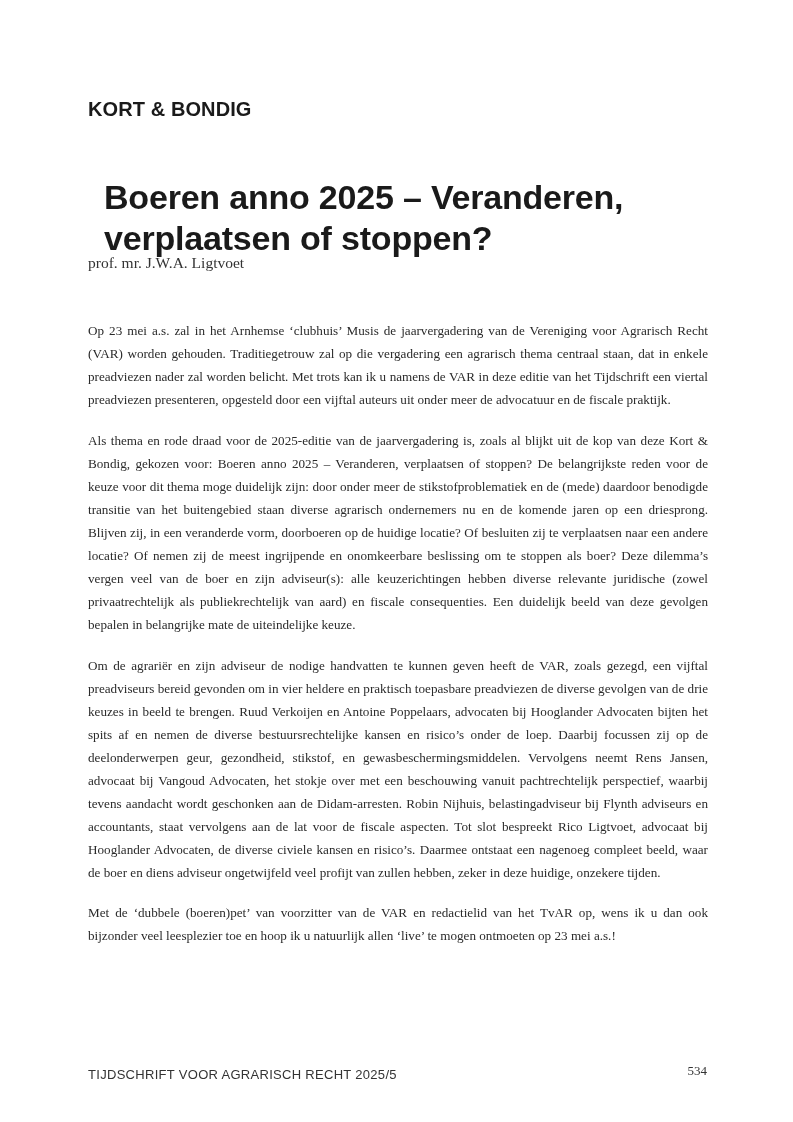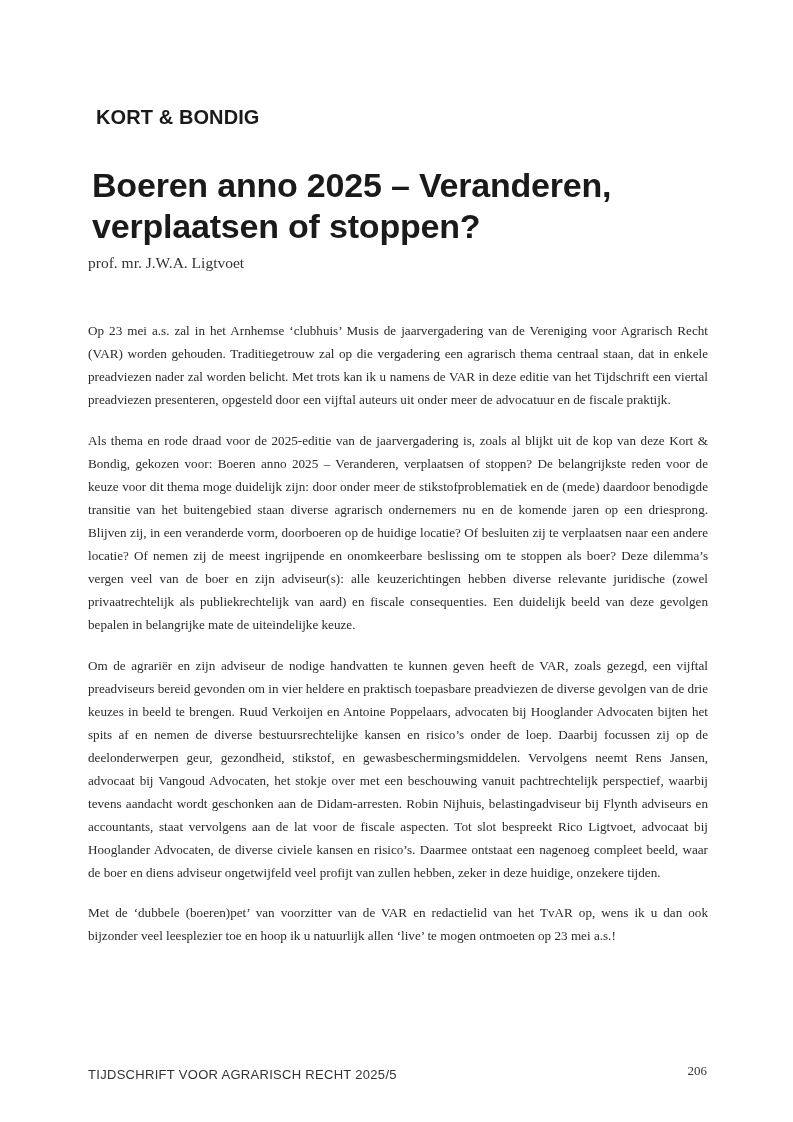--- a/index.html
+++ b/index.html
@@ -22,33 +22,33 @@
     }
     .section-label {
       position: absolute;
       left: 88px;
       top: 98px;
       font-family: "Liberation Sans", sans-serif;
       font-weight: bold;
       font-size: 20px;
       letter-spacing: 0.1px;
       color: #1a1a1a;
-      margin: 8px;
+      margin: 0;
     }
     .title {
       position: absolute;
       left: 87px;
       top: 160px;
       width: 620px;
       font-family: "Liberation Sans", sans-serif;
       font-weight: bold;
       font-size: 34px;
       line-height: 41px;
       color: #1a1a1a;
-      margin: 5px;
+      margin: 17px;
       letter-spacing: -0.2px;
     }
     .author {
       position: absolute;
       left: 88px;
       top: 254px;
       font-family: "Liberation Serif", serif;
       font-size: 15.5px;
       color: #333333;
       margin: 0;
@@ -97,14 +97,14 @@
   <div class="author">prof. mr. J.W.A. Ligtvoet</div>
 
   <div class="body-text">
     <p>Op 23 mei a.s. zal in het Arnhemse ‘clubhuis’ Musis de jaarvergadering van de Vereniging voor Agrarisch Recht (VAR) worden gehouden. Traditiegetrouw zal op die vergadering een agrarisch thema centraal staan, dat in enkele preadviezen nader zal worden belicht. Met trots kan ik u namens de VAR in deze editie van het Tijdschrift een viertal preadviezen presenteren, opgesteld door een vijftal auteurs uit onder meer de advocatuur en de fiscale praktijk.</p>
     <p>Als thema en rode draad voor de 2025-editie van de jaarvergadering is, zoals al blijkt uit de kop van deze Kort &amp; Bondig, gekozen voor: Boeren anno 2025 – Veranderen, verplaatsen of stoppen? De belangrijkste reden voor de keuze voor dit thema moge duidelijk zijn: door onder meer de stikstofproblematiek en de (mede) daardoor benodigde transitie van het buitengebied staan diverse agrarisch ondernemers nu en de komende jaren op een driesprong. Blijven zij, in een veranderde vorm, doorboeren op de huidige locatie? Of besluiten zij te verplaatsen naar een andere locatie? Of nemen zij de meest ingrijpende en onomkeerbare beslissing om te stoppen als boer? Deze dilemma’s vergen veel van de boer en zijn adviseur(s): alle keuzerichtingen hebben diverse relevante juridische (zowel privaatrechtelijk als publiekrechtelijk van aard) en fiscale consequenties. Een duidelijk beeld van deze gevolgen bepalen in belangrijke mate de uiteindelijke keuze.</p>
     <p>Om de agrariër en zijn adviseur de nodige handvatten te kunnen geven heeft de VAR, zoals gezegd, een vijftal preadviseurs bereid gevonden om in vier heldere en praktisch toepasbare preadviezen de diverse gevolgen van de drie keuzes in beeld te brengen. Ruud Verkoijen en Antoine Poppelaars, advocaten bij Hooglander Advocaten bijten het spits af en nemen de diverse bestuursrechtelijke kansen en risico’s onder de loep. Daarbij focussen zij op de deelonderwerpen geur, gezondheid, stikstof, en gewasbeschermingsmiddelen. Vervolgens neemt Rens Jansen, advocaat bij Vangoud Advocaten, het stokje over met een beschouwing vanuit pachtrechtelijk perspectief, waarbij tevens aandacht wordt geschonken aan de Didam-arresten. Robin Nijhuis, belastingadviseur bij Flynth adviseurs en accountants, staat vervolgens aan de lat voor de fiscale aspecten. Tot slot bespreekt Rico Ligtvoet, advocaat bij Hooglander Advocaten, de diverse civiele kansen en risico’s. Daarmee ontstaat een nagenoeg compleet beeld, waar de boer en diens adviseur ongetwijfeld veel profijt van zullen hebben, zeker in deze huidige, onzekere tijden.</p>
     <p>Met de ‘dubbele (boeren)pet’ van voorzitter van de VAR en redactielid van het TvAR op, wens ik u dan ook bijzonder veel leesplezier toe en hoop ik u natuurlijk allen ‘live’ te mogen ontmoeten op 23 mei a.s.!</p>
   </div>
 
   <div class="footer-journal">TIJDSCHRIFT VOOR AGRARISCH RECHT 2025/5</div>
-  <div class="footer-page">206</div>
+  <div class="footer-page">534</div>
 </div>
 
 </body></html>

